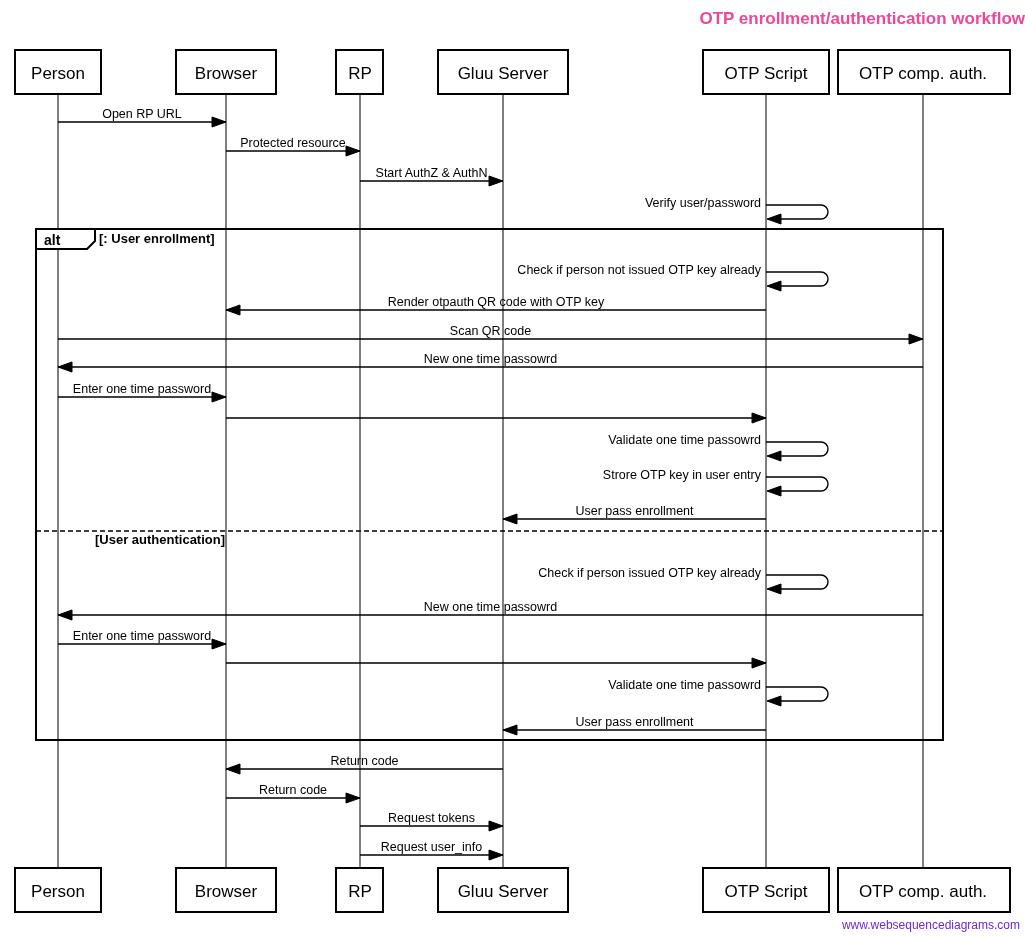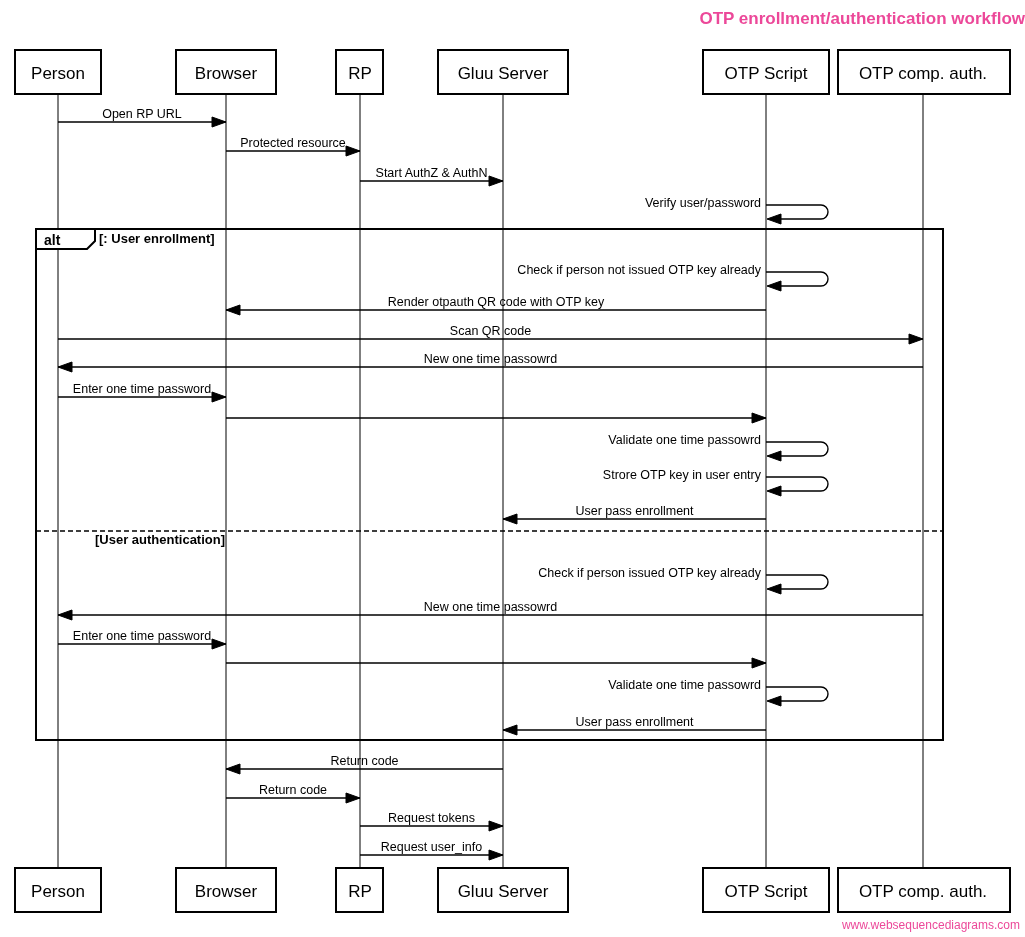--- a/index.html
+++ b/index.html
@@ -2,21 +2,21 @@
 <html><head>
 <meta charset="utf-8">
 <style>
   html,body{margin:0;padding:0;background:#fff;}
   .canvas{position:relative;width:1025px;height:937px;background:#fff;overflow:hidden;
           font-family:"Liberation Sans",sans-serif;}
   .canvas svg{position:absolute;left:0;top:0;}
   .title{position:absolute;left:0;top:9px;width:1025px;text-align:right;
          font:bold 17px "Liberation Sans",sans-serif;color:#ec4899;}
   .watermark{position:absolute;right:5px;bottom:5px;
-             font:12px "Liberation Sans",sans-serif;color:#ec4899;}
+             font:12px "Liberation Sans",sans-serif;color:#6d28d9;}
   .actor-box{fill:#fff;stroke:#000;stroke-width:2;}
   .actor-label{font:17px "Liberation Sans",sans-serif;fill:#000;text-anchor:middle;}
   .lifeline{stroke:#000;stroke-width:1;}
   .msg-line{stroke:#000;stroke-width:1.4;fill:none;}
   .arrow-head{fill:#000;stroke:#000;stroke-width:1;}
   .msg-label{font:12.5px "Liberation Sans",sans-serif;fill:#000;}
   .anchor-mid{text-anchor:middle;}
   .anchor-end{text-anchor:end;}
   .frame{fill:none;stroke:#000;stroke-width:2;}
   .frame-tab{fill:#fff;stroke:#000;stroke-width:2;}

